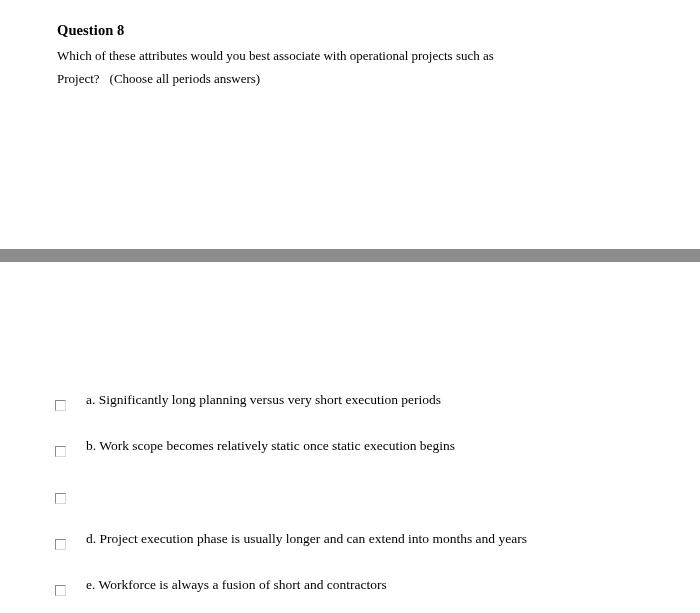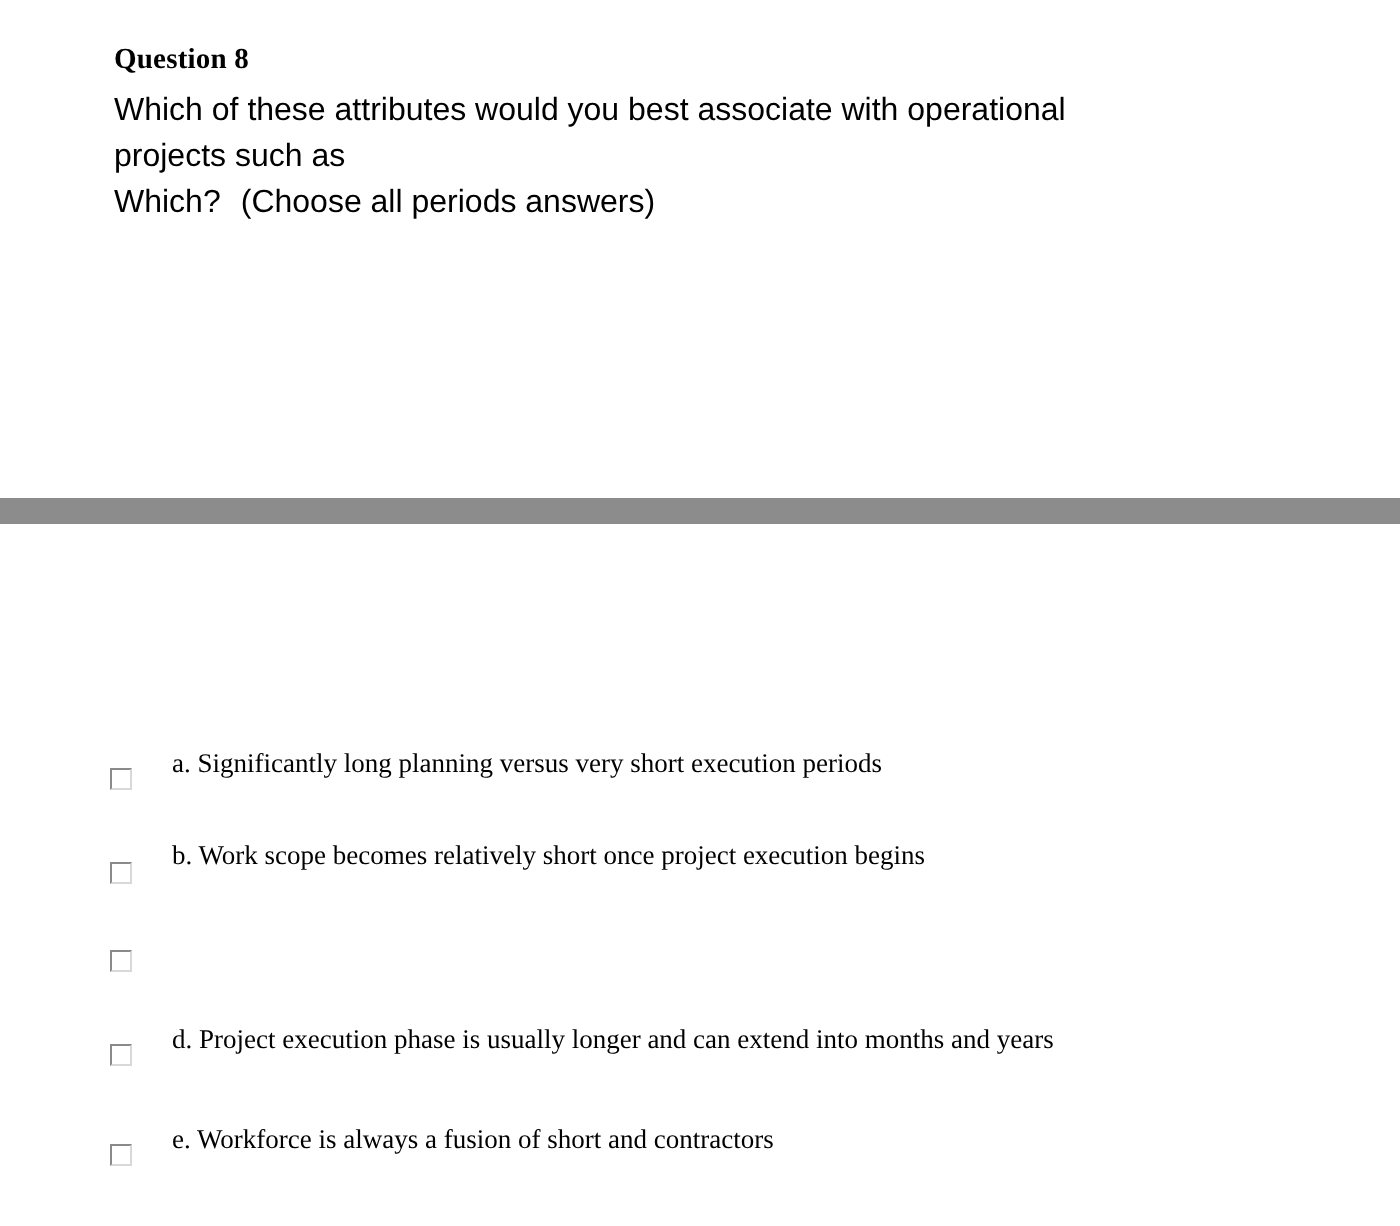--- a/index.html
+++ b/index.html
@@ -29,22 +29,22 @@
   }
   .question-title {
     font-family: "Liberation Serif", serif;
     font-weight: bold;
     font-size: 14.5px;
     line-height: 20px;
     margin: 0 0 4px 0;
     letter-spacing: 0.1px;
   }
   .question-text {
-    font-family: Liberation Sans, sans-serif;
-    font-size: 16px;
+    font-family: Liberation Serif, serif;
+    font-size: 13px;
     line-height: 23px;
     margin: 0;
     width: 500px;
   }
   .question-text .nowrap-gap {
     display: inline-block;
     width: 10px;
   }
   .divider-band {
     position: absolute;
@@ -56,21 +56,21 @@
   }
   .options {
     position: absolute;
     left: 0;
     top: 365px;
     width: 700px;
   }
   .option-row {
     position: relative;
     display: flex;
-    align-items: flex-start;
+    align-items: flex-end;
     min-height: 46px;
   }
   .checkbox-cell {
     width: 86px;
     flex: 0 0 86px;
     display: flex;
     justify-content: flex-end;
     padding-right: 20px;
     box-sizing: border-box;
   }
@@ -108,40 +108,40 @@
 </head>
 <body>
 
 <div class="page">
 
   <div class="question-block">
     <div class="question-title">Question 8</div>
     <div class="question-text">
       <span>Which of these attributes would you best associate with operational projects such as</span>
       <br>
-      <span>Which?</span><span class="nowrap-gap"></span><span>(Choose all periods answers)</span>
+      <span>Project?</span><span class="nowrap-gap"></span><span>(Choose all periods answers)</span>
     </div>
   </div>
 
   <div class="divider-band"></div>
 
   <div class="options">
 
     <div class="option-row row-0">
       <div class="checkbox-cell">
         <span class="checkbox"></span>
       </div>
       <div class="option-text">a. Significantly long planning versus very short execution periods</div>
     </div>
 
     <div class="option-row row-1">
       <div class="checkbox-cell">
         <span class="checkbox"></span>
       </div>
-      <div class="option-text">b. Work scope becomes relatively short once project execution begins</div>
+      <div class="option-text">b. Work scope becomes relatively static once static execution begins</div>
     </div>
 
     <div class="option-row row-2">
       <div class="checkbox-cell">
         <span class="checkbox"></span>
       </div>
     </div>
 
     <div class="option-row row-3">
       <div class="checkbox-cell">

